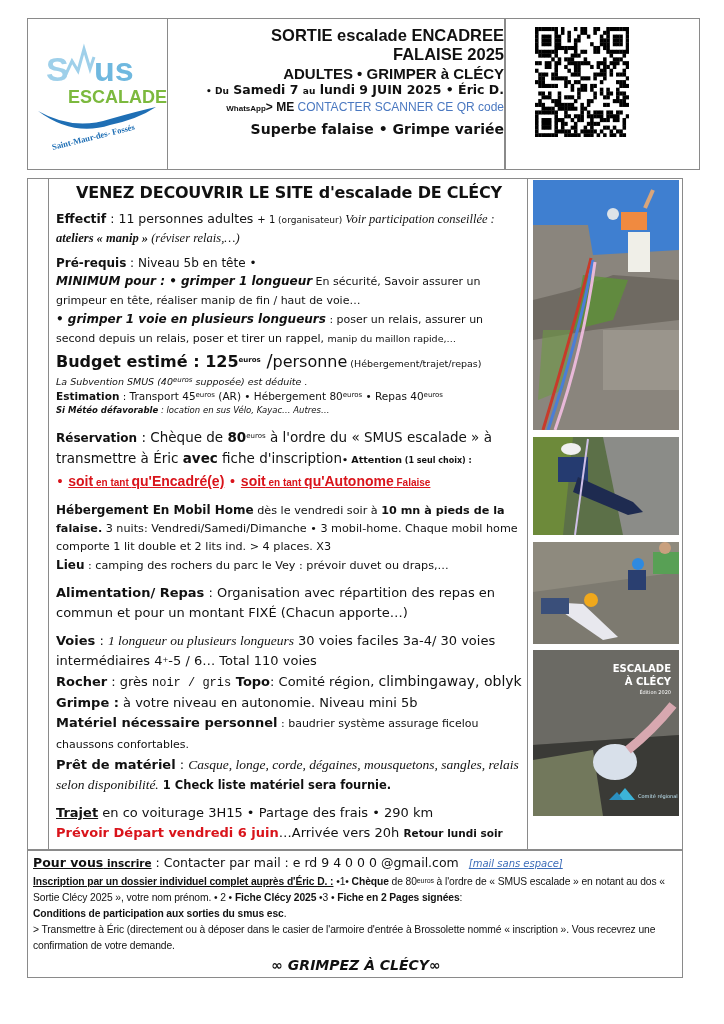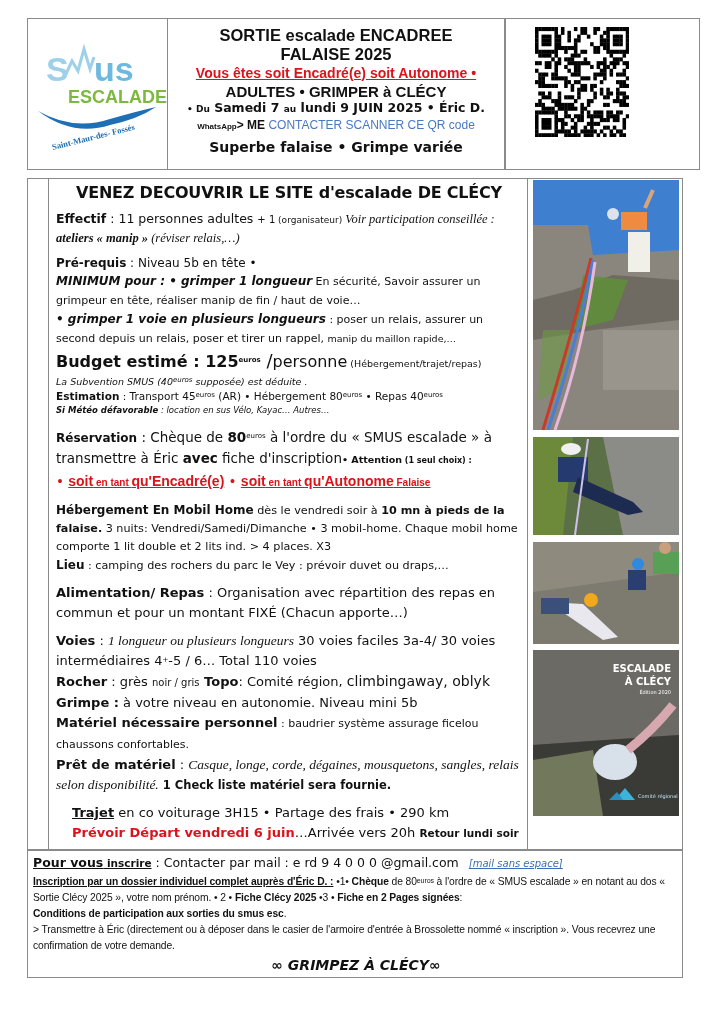--- a/index.html
+++ b/index.html
@@ -58,24 +58,23 @@
     <text x="18" y="62" font-family="Liberation Sans, sans-serif" font-weight="bold" font-size="34" fill="#9fd0ea">S</text>
     <polyline points="38,55 44,42 50,52 56,30 62,50 66,38" fill="none" stroke="#9fd0ea" stroke-width="3"></polyline>
     <text x="66" y="62" font-family="Liberation Sans, sans-serif" font-weight="bold" font-size="34" fill="#6fb8df">us</text>
     <text x="40" y="84" font-family="Liberation Sans, sans-serif" font-weight="bold" font-size="18" fill="#7cb93e">ESCALADE</text>
     <path d="M10,92 Q45,112 82,100 Q110,92 128,88 Q110,100 82,106 Q45,118 10,92 Z" fill="#1f6fb5"></path>
     <text x="22" y="122" font-family="Liberation Serif, serif" font-weight="bold" font-size="8.5" fill="#1f6fb5" transform="rotate(-14 60 115)">Saint-Maur-des- Fossés</text>
   </svg>
 </div>
 
 <div id="hdr-center" class="abs" style="border-top:1px solid #8a8a8a;border-bottom:1px solid #8a8a8a;">
-  <div style="padding-top:7px;">
+  <div style="padding-top:7px;text-align:right;">
     <div class="h-title">SORTIE escalade ENCADREE</div>
     <div class="h-title">FALAISE 2025</div>
-    <div class="h-red">Vous êtes soit Encadré(e) soit Autonome •</div>
     <div class="h-sub">ADULTES • GRIMPER à CLÉCY</div>
     <div class="h-date">
       <small>• Du</small>
       <span>Samedi 7</span>
       <small>au</small>
       <span>lundi 9 JUIN 2025 • Éric D.</span>
     </div>
     <div class="h-wa">
       <span class="sm">WhatsApp</span><span class="me">&gt; ME</span>
       <span class="blue">CONTACTER SCANNER CE QR code</span>
@@ -547,28 +546,28 @@
   </p>
   <div style="height:8px"></div>
 
   <p class="p" style="font-size:13px;line-height:20px;">
     <b>Alimentation/ Repas</b><span> : Organisation avec répartition des repas en commun et pour un montant FIXÉ (Chacun apporte…)</span>
   </p>
   <div style="height:8px"></div>
 
   <p class="p" style="font-size:13px;line-height:20px;">
     <b>Voies</b><span> : </span><span class="serif-i" style="font-size:13.5px;">1 longueur ou plusieurs longueurs</span><span> 30 voies faciles 3a-4/ 30 voies intermédiaires 4</span><span class="sup">+</span><span>-5 / 6… Total 110 voies</span><br>
-    <b>Rocher</b><span> : grès </span><span style="font-size:10px;">noir / gris</span><b> Topo</b><span>: Comité région, </span><span style="font-size:14px;">climbingaway, oblyk</span><br>
+    <b>Rocher</b><span> : grès </span><span style="font-size:12px;font-family:Liberation Mono, monospace;">noir / gris</span><b> Topo</b><span>: Comité région, </span><span style="font-size:14px;">climbingaway, oblyk</span><br>
     <b>Grimpe :</b><span> à votre niveau en autonomie. Niveau mini 5b</span><br>
     <b>Matériel nécessaire personnel</b><span style="font-size:11px;"> : baudrier système assurage ficelou chaussons confortables.</span><br>
     <b>Prêt de matériel</b><span> : </span><span class="serif-i" style="font-size:13.5px;">Casque, longe, corde, dégaines, mousquetons, sangles, relais selon disponibilité.</span><b style="font-size:11.5px;"> 1 Check liste matériel sera fournie.</b>
   </p>
   <div style="height:8px"></div>
 
-  <p class="p" style="font-size:13px;line-height:20px;margin-left:16px;">
+  <p class="p" style="font-size:13px;line-height:20px;">
     <b class="ul">Trajet</b><span> en co voiturage 3H15 • Partage des frais • 290 km</span><br>
     <b class="red">Prévoir Départ vendredi 6 juin</b><span>…Arrivée vers 20h </span><b style="font-size:10.5px;">Retour lundi soir</b>
   </p>
 </div>
 
 <div id="main-photos" class="abs">
 
   <div class="photo" style="top:2px;height:250px;">
     <svg width="146" height="250">
       <rect x="0" y="0" width="146" height="250" fill="#7a7670"></rect>

